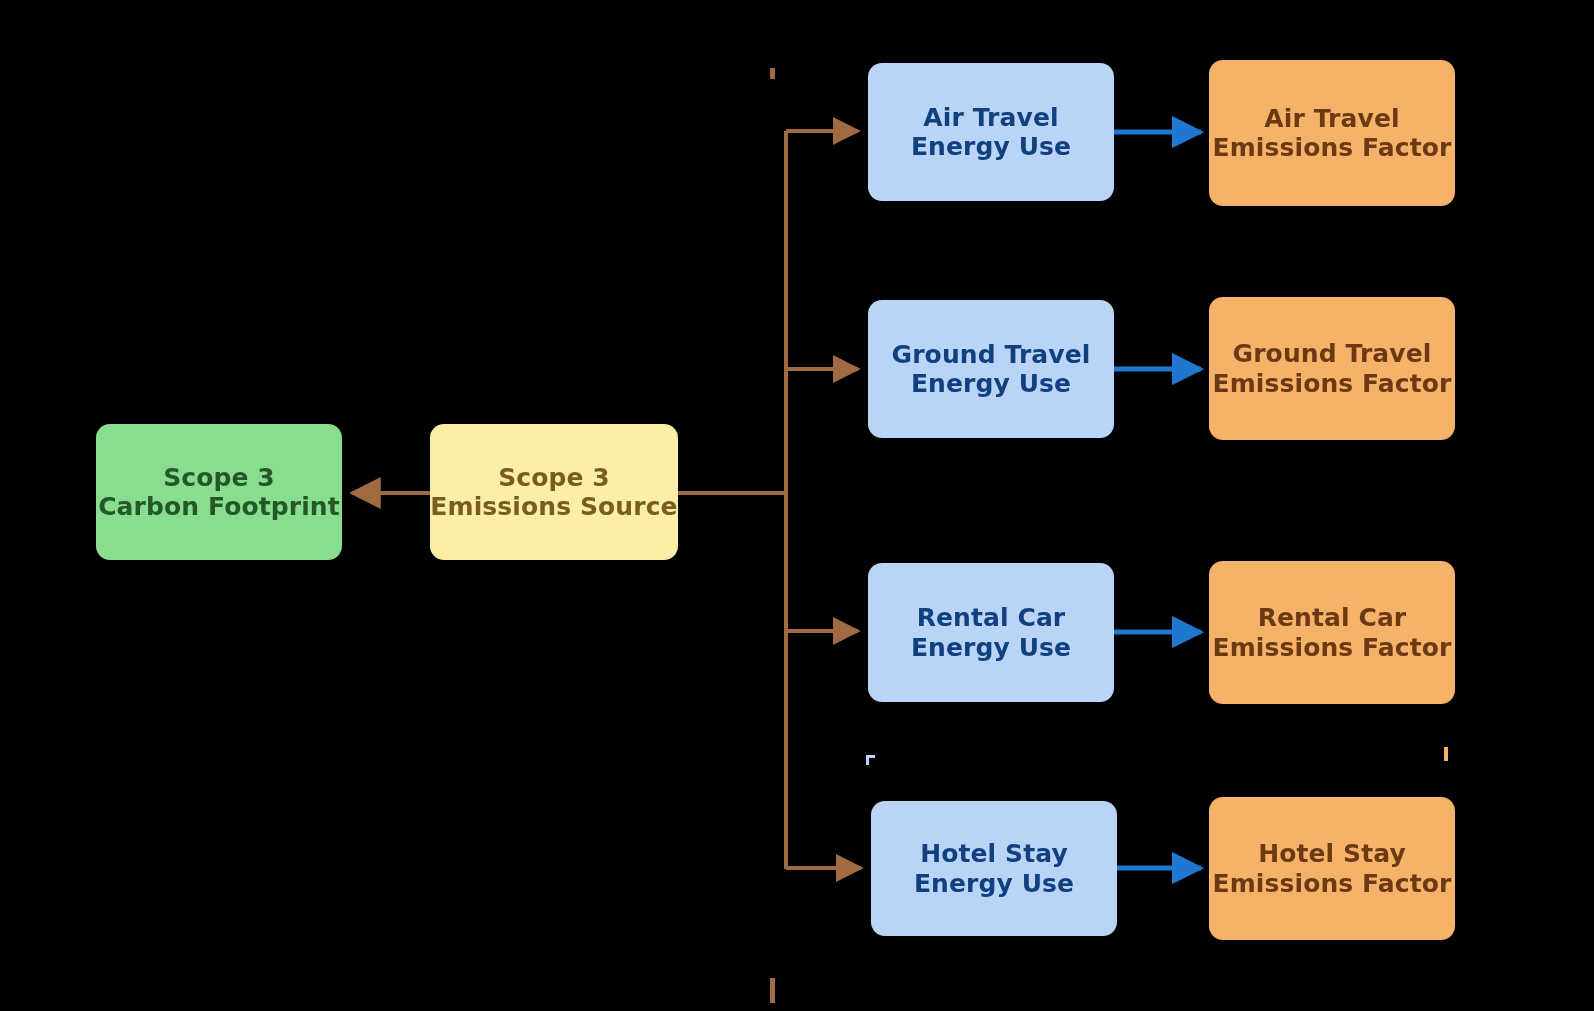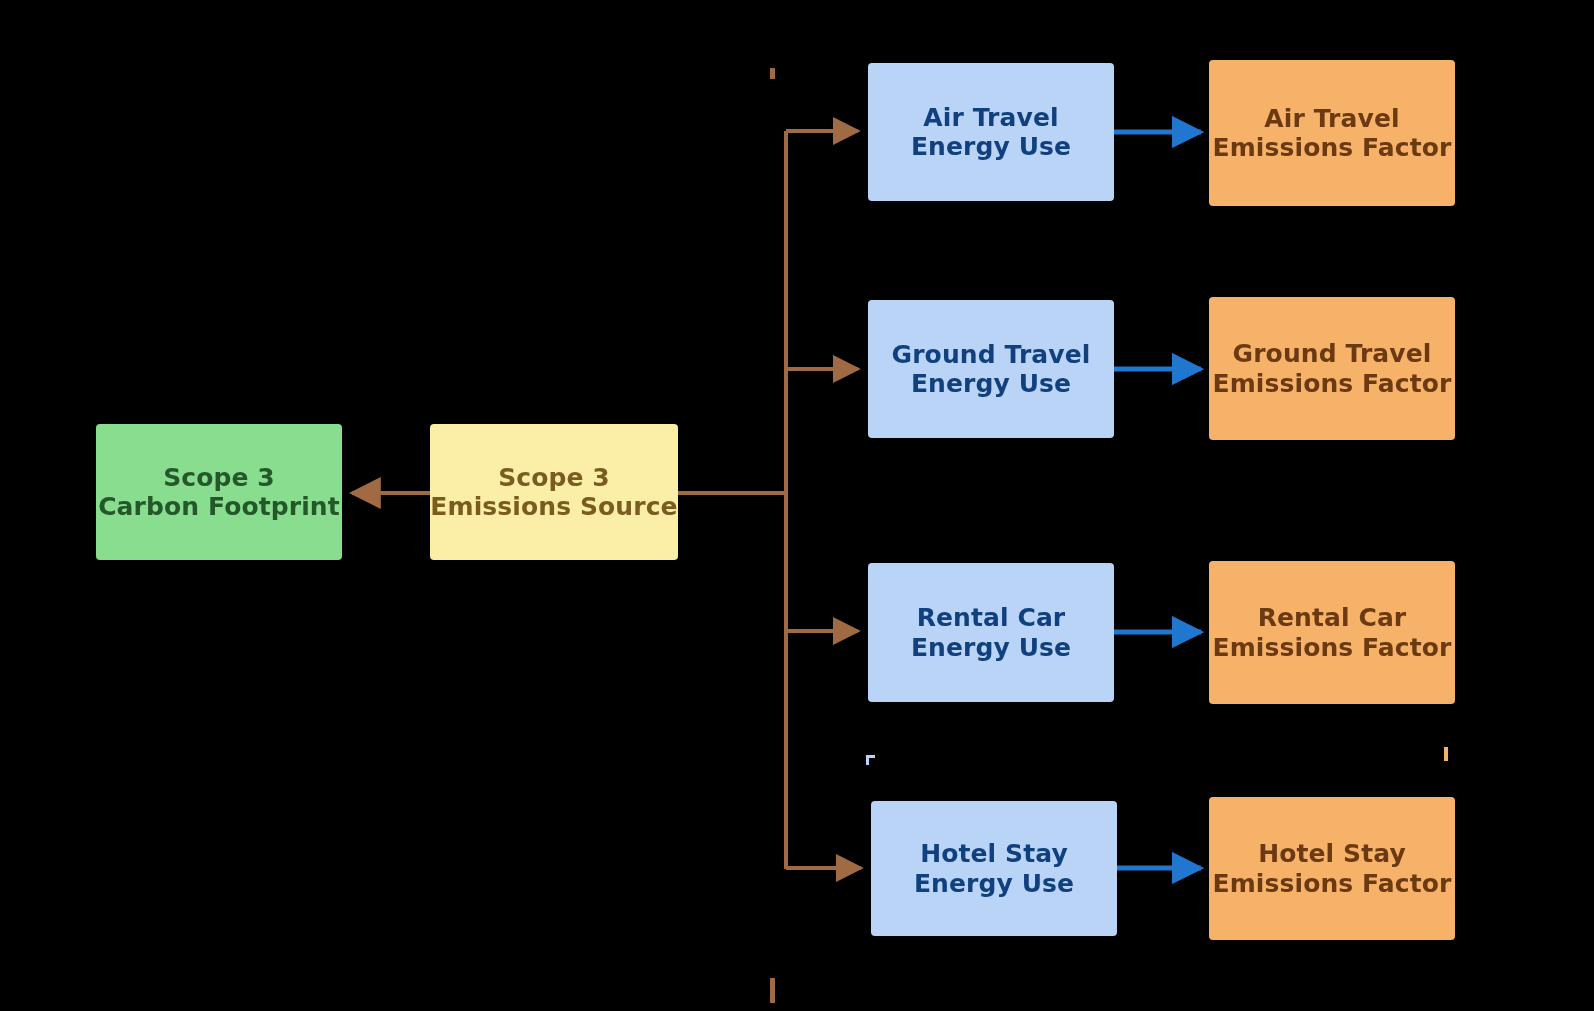--- a/index.html
+++ b/index.html
@@ -26,21 +26,21 @@
     height: 1011px;
     pointer-events: none;
   }
   .node {
     position: absolute;
     box-sizing: border-box;
     display: flex;
     align-items: center;
     justify-content: center;
     text-align: center;
-    border-radius: 4px;
+    border-radius: 14px;
     font-weight: bold;
     line-height: 1.18;
     white-space: pre-line;
     letter-spacing: 0.1px;
   }
   .node-green {
     background: #88DD8E;
     color: #24582A;
     font-size: 25px;
   }

